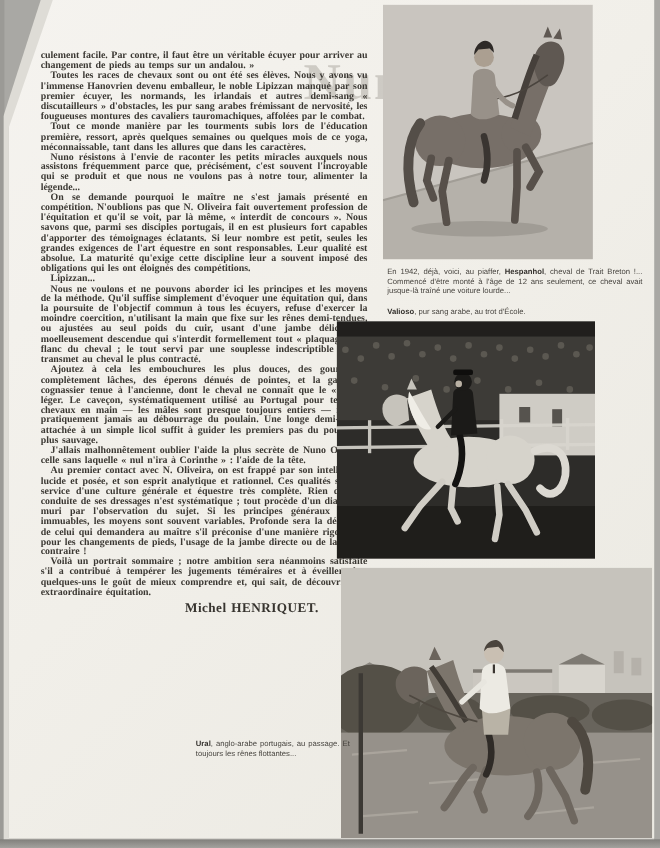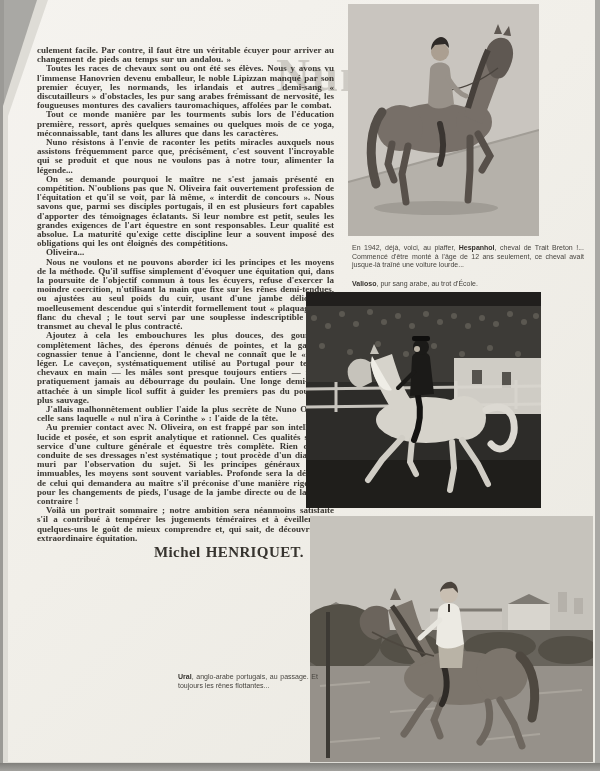--- a/index.html
+++ b/index.html
@@ -30,21 +30,21 @@
     filter:blur(.7px);
   }
   .article{
     position:absolute;left:29px;top:46px;width:297px;z-index:2;
     font-size:9px;line-height:9.2px;text-align:justify;
     color:#3b3833;font-weight:bold;word-spacing:1px;
   }
   .article p{margin:0;text-indent:9px;}
   .article p.first{text-indent:0;}
   .signature{margin:4px 10px 0 auto;width:190px;text-align:center;
-    font-size:15px;line-height:11px;letter-spacing:.4px;color:#37342f;}
+    font-size:12px;line-height:11px;letter-spacing:.4px;color:#37342f;}
   .photo{position:absolute;z-index:2;overflow:hidden;}
   .photo svg{display:block;}
   .photo1{left:340px;top:4px;width:191px;height:232px;}
   .photo2{left:298px;top:292px;width:235px;height:216px;}
   .photo3{left:302px;top:516px;width:283px;height:246px;}
   .caption{
     position:absolute;z-index:2;
     font-family:"Liberation Sans",sans-serif;
     font-size:7px;line-height:8.6px;color:#47443f;
     text-align:justify;
@@ -64,21 +64,21 @@
   <div class="page">
 
     <div class="ghost">Nun</div>
 
     <div class="article">
       <p class="first">culement facile. Par contre, il faut être un véritable écuyer pour arriver au changement de pieds au temps sur un andalou. »</p>
       <p>Toutes les races de chevaux sont ou ont été ses élèves. Nous y avons vu l'immense Hanovrien devenu emballeur, le noble Lipizzan manqué par son premier écuyer, les normands, les irlandais et autres demi-sang « discutailleurs » d'obstacles, les pur sang arabes frémissant de nervosité, les fougueuses montures des cavaliers tauromachiques, affolées par le combat.</p>
       <p>Tout ce monde manière par les tourments subis lors de l'éducation première, ressort, après quelques semaines ou quelques mois de ce yoga, méconnaissable, tant dans les allures que dans les caractères.</p>
       <p>Nuno résistons à l'envie de raconter les petits miracles auxquels nous assistons fréquemment parce que, précisément, c'est souvent l'incroyable qui se produit et que nous ne voulons pas à notre tour, alimenter la légende...</p>
       <p>On se demande pourquoi le maître ne s'est jamais présenté en compétition. N'oublions pas que N. Oliveira fait ouvertement profession de l'équitation et qu'il se voit, par là même, « interdit de concours ». Nous savons que, parmi ses disciples portugais, il en est plusieurs fort capables d'apporter des témoignages éclatants. Si leur nombre est petit, seules les grandes exigences de l'art équestre en sont responsables. Leur qualité est absolue. La maturité qu'exige cette discipline leur a souvent imposé des obligations qui les ont éloignés des compétitions.</p>
-      <p>Oliveira...</p>
+      <p>Lipizzan...</p>
       <p>Nous ne voulons et ne pouvons aborder ici les principes et les moyens de la méthode. Qu'il suffise simplement d'évoquer une équitation qui, dans la poursuite de l'objectif commun à tous les écuyers, refuse d'exercer la moindre coercition, n'utilisant la main que fixe sur les rênes demi-tendues, ou ajustées au seul poids du cuir, usant d'une jambe délicate et moelleusement descendue qui s'interdit formellement tout « plaquage » au flanc du cheval ; le tout servi par une souplesse indescriptible qui se transmet au cheval le plus contracté.</p>
       <p>Ajoutez à cela les embouchures les plus douces, des gourmettes complètement lâches, des éperons dénués de pointes, et la gaule de cognassier tenue à l'ancienne, dont le cheval ne connaît que le « tact » léger. Le caveçon, systématiquement utilisé au Portugal pour tenir les chevaux en main — les mâles sont presque toujours entiers — ne sert pratiquement jamais au débourrage du poulain. Une longe demi-tendue attachée à un simple licol suffit à guider les premiers pas du poulain le plus sauvage.</p>
       <p>J'allais malhonnêtement oublier l'aide la plus secrète de Nuno Oliveira, celle sans laquelle « nul n'ira à Corinthe » : l'aide de la tête.</p>
       <p>Au premier contact avec N. Oliveira, on est frappé par son intelligence, lucide et posée, et son esprit analytique et rationnel. Ces qualités sont au service d'une culture générale et équestre très complète. Rien dans la conduite de ses dressages n'est systématique ; tout procède d'un diagnostic muri par l'observation du sujet. Si les principes généraux restent immuables, les moyens sont souvent variables. Profonde sera la déception de celui qui demandera au maître s'il préconise d'une manière rigoureuse pour les changements de pieds, l'usage de la jambe directe ou de la jambe contraire !</p>
       <p>Voilà un portrait sommaire ; notre ambition sera néanmoins satisfaite s'il a contribué à tempérer les jugements téméraires et à éveiller chez quelques-uns le goût de mieux comprendre et, qui sait, de découvrir une extraordinaire équitation.</p>
       <div class="signature">
         <div>Michel HENRIQUET.</div>
       </div>
     </div>
 

